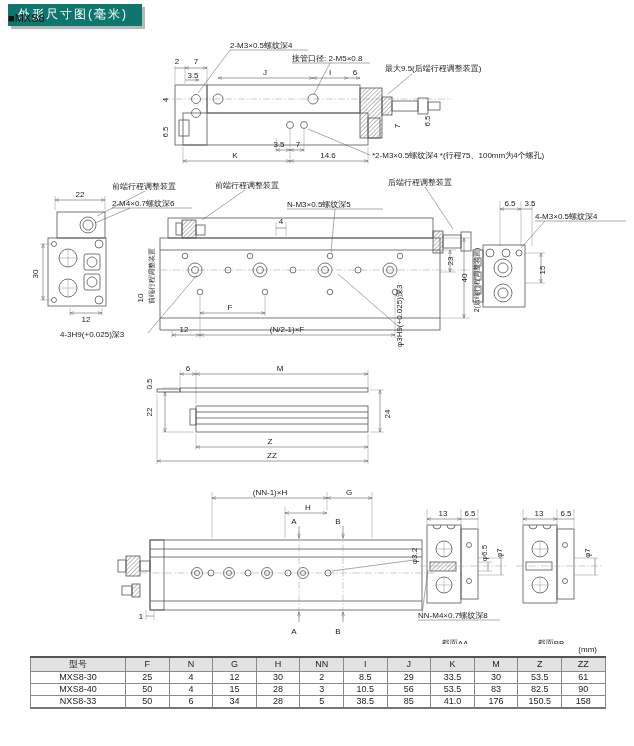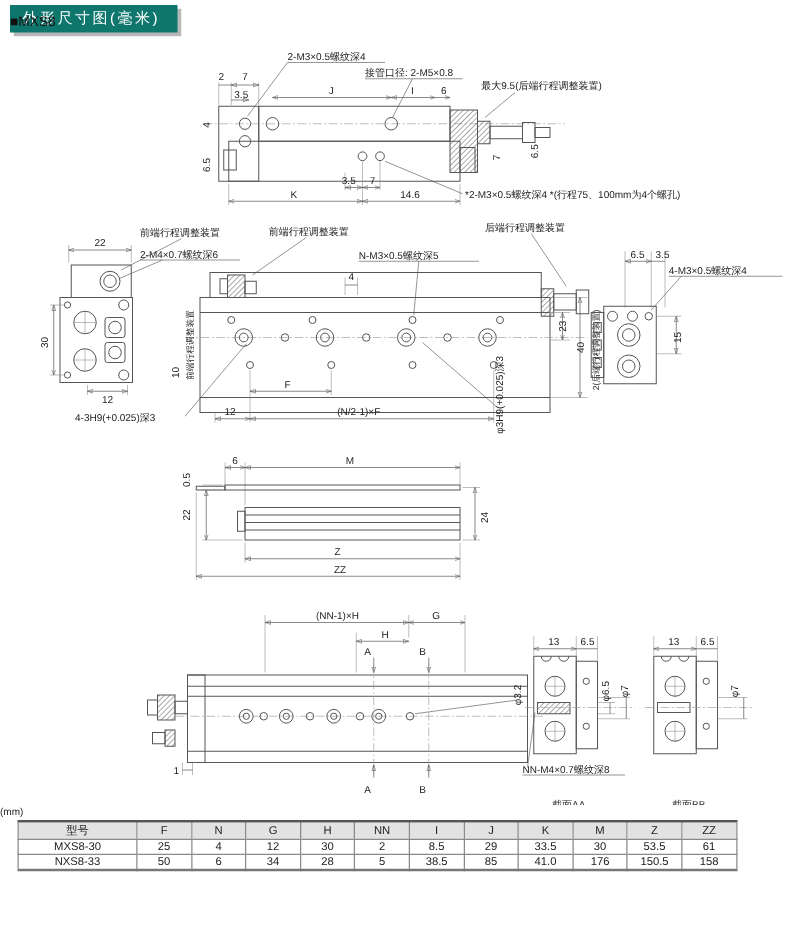--- a/index.html
+++ b/index.html
@@ -2,32 +2,32 @@
 <html><head>
 <meta charset="utf-8">
 <style>
   html,body{margin:0;padding:0;}
   body{width:634px;height:746px;background:#ffffff;position:relative;overflow:hidden;
        font-family:"Liberation Sans","DejaVu Sans",sans-serif;color:#222;}
   .abs{position:absolute;}
   #title-bar{left:8px;top:4px;background:#0f766e;color:#fff;font-size:12px;font-weight:normal;
              padding:2px 14px 3px 10px;letter-spacing:2px;box-shadow:3px 3px 0 #b8b8b8;}
   #model-label{left:8px;top:12px;font-size:11px;font-weight:normal;color:#111;}
-  #unit-label{left:0;top:645px;width:552px;text-align:left;font-size:8px;}
+  #unit-label{left:0;top:645px;width:552px;text-align:right;font-size:8px;padding-left:45px;}
   #drawing{left:0;top:36px;}
   #drawing line,#drawing rect,#drawing circle,#drawing path{stroke:#555;fill:none;stroke-width:0.8;}
   #drawing .hatch{fill:url(#hatch);}
   #drawing .dimline{stroke:#555;stroke-width:0.55;}
   #drawing .ext{stroke:#888;stroke-width:0.45;}
   #drawing .cl{stroke:#999;stroke-width:0.5;stroke-dasharray:7 2 1.5 2;}
   #drawing .leader{stroke:#555;stroke-width:0.5;}
   #drawing text{stroke:none;fill:#1c1c1c;font-size:8px;}
   #drawing text.cn{font-size:8px;}
   #drawing text.sm{font-size:7px;}
-  #dim-table{position:absolute;left:14px;top:656px;width:575px;border-collapse:collapse;
+  #dim-table{position:absolute;left:30px;top:656px;width:575px;border-collapse:collapse;
              font-size:9px;table-layout:fixed;}
   #dim-table th,#dim-table td{border:1px solid #8a8a8a;text-align:center;padding:0;
              height:11px;line-height:11px;font-weight:normal;white-space:nowrap;overflow:hidden;}
   #dim-table th{background:#e2e2e2;height:13px;line-height:13px;}
   #dim-table{border-top:2px solid #555;border-bottom:2px solid #777;}
 </style>
 </head>
 <body>
 
 <div class="abs" id="title-bar">外形尺寸图(毫米)</div>
@@ -440,20 +440,34 @@
         <td>30</td>
         <td>2</td>
         <td>8.5</td>
         <td>29</td>
         <td>33.5</td>
         <td>30</td>
         <td>53.5</td>
         <td>61</td>
       </tr>
       <tr>
+        <td>MXS8-40</td>
+        <td>50</td>
+        <td>4</td>
+        <td>15</td>
+        <td>28</td>
+        <td>3</td>
+        <td>10.5</td>
+        <td>56</td>
+        <td>53.5</td>
+        <td>83</td>
+        <td>82.5</td>
+        <td>90</td>
+      </tr>
+      <tr>
         <td>NXS8-33</td>
         <td>50</td>
         <td>6</td>
         <td>34</td>
         <td>28</td>
         <td>5</td>
         <td>38.5</td>
         <td>85</td>
         <td>41.0</td>
         <td>176</td>

